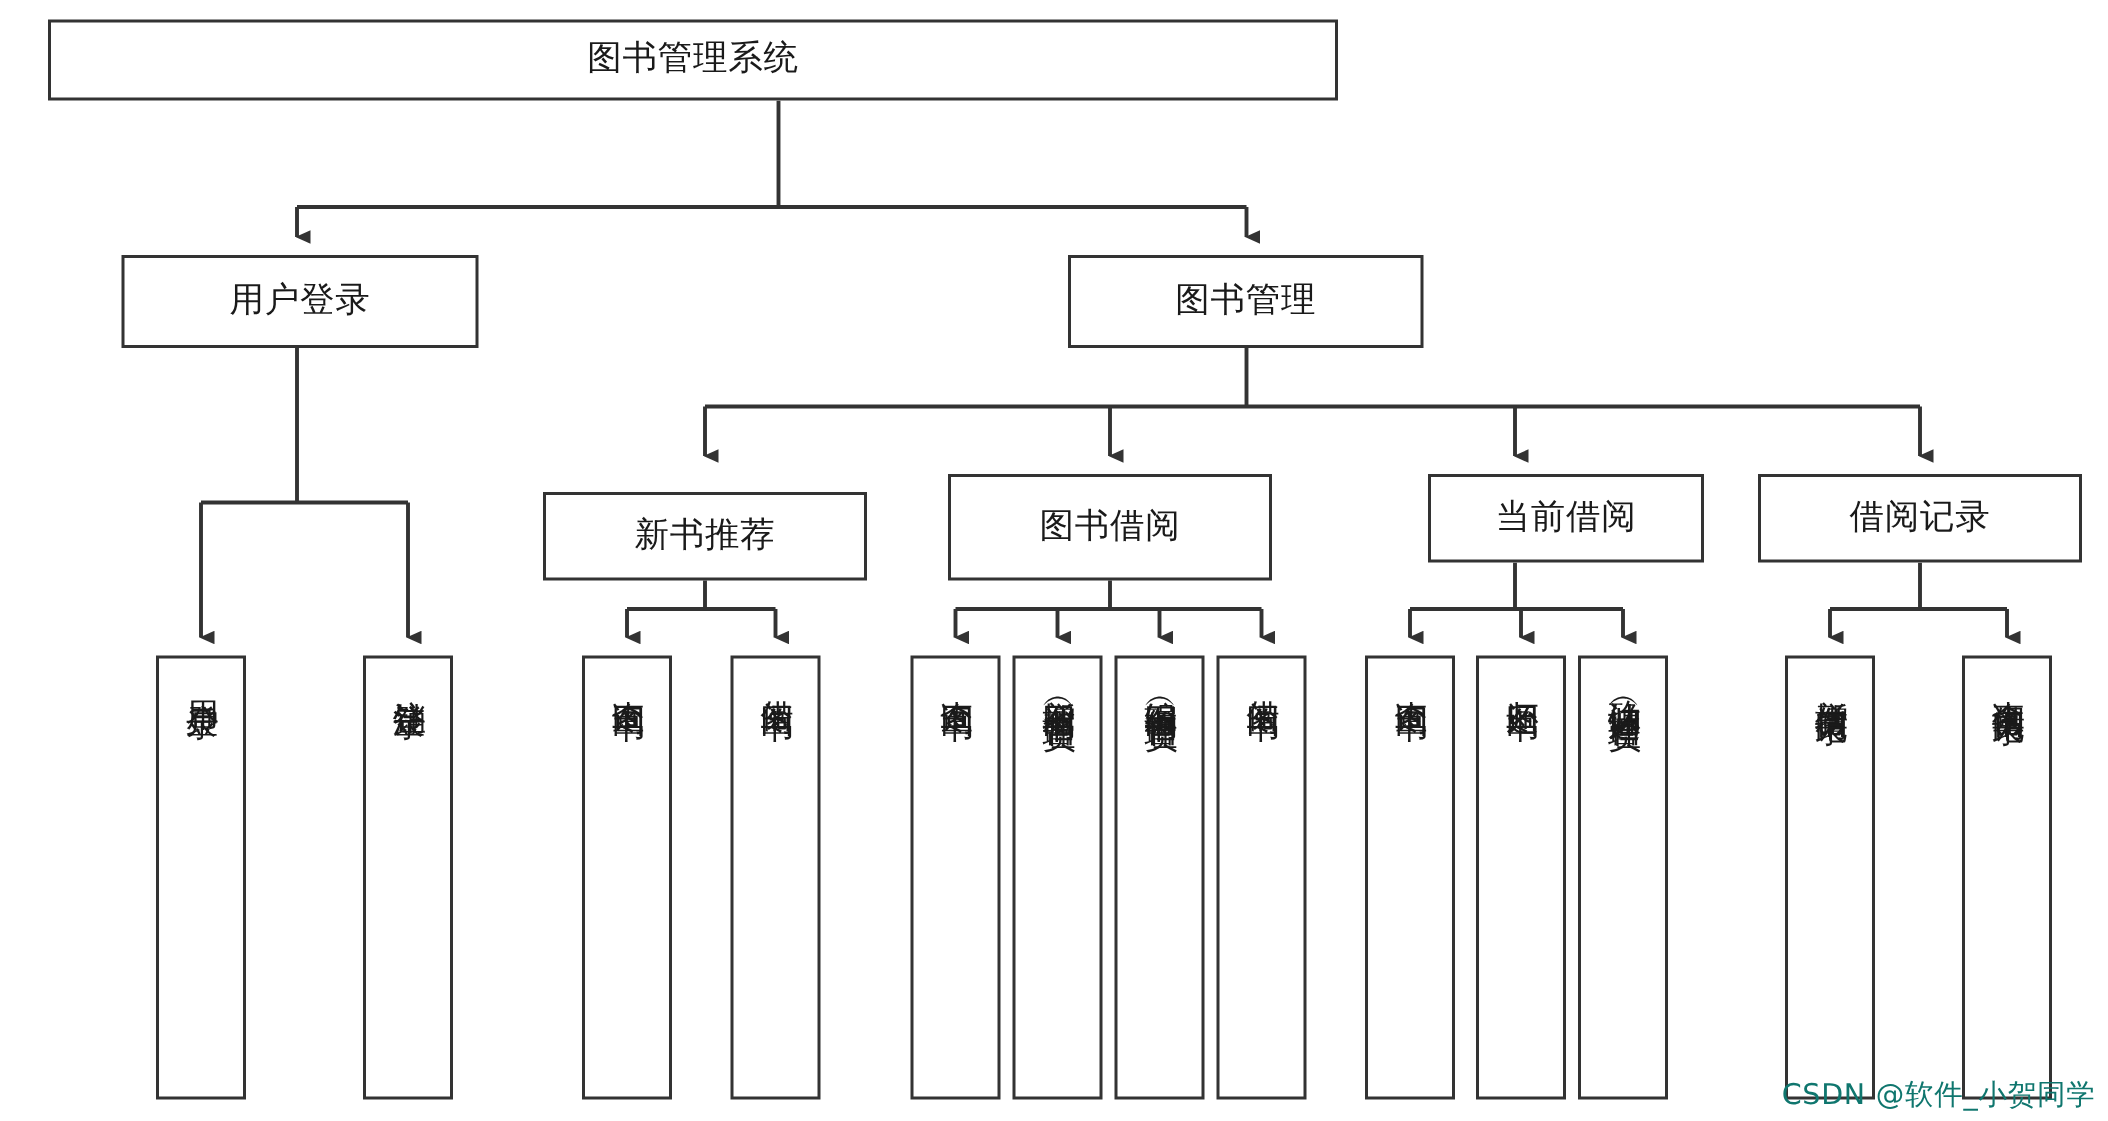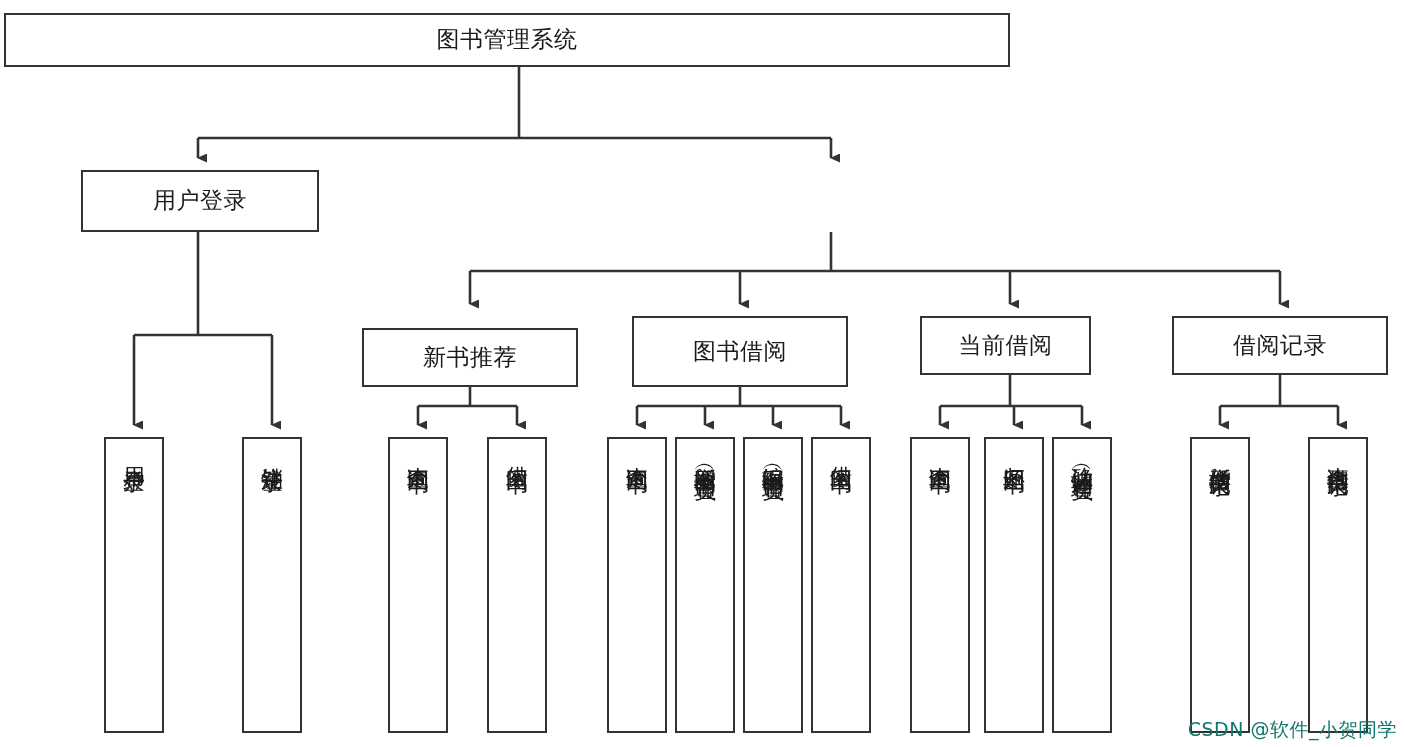--- a/index.html
+++ b/index.html
@@ -129,35 +129,38 @@
     </g>
 
     <g stroke="#333333" stroke-width="2.6" fill="none">
       <line x1="1280" y1="375" x2="1280" y2="406"></line>
       <line x1="1220" y1="406" x2="1338" y2="406"></line>
       <line x1="1220" y1="406" x2="1220" y2="425" marker-end="url(#arrowhead)"></line>
       <line x1="1338" y1="406" x2="1338" y2="425" marker-end="url(#arrowhead)"></line>
     </g>
   </svg>
 
-  <div class="node horizontal" style="left:4px; top:13px; width:1006px; height:54px;">
+  <div class="node horizontal" style="left:32px; top:13px; width:860px; height:54px;">
     <span class="node-label">图书管理系统</span>
   </div>
 
   <div class="node horizontal" style="left:81px; top:170px; width:238px; height:62px;">
     <span class="node-label">用户登录</span>
   </div>
+  <div class="node horizontal" style="left:712px; top:170px; width:237px; height:62px;">
+    <span class="node-label">图书管理</span>
+  </div>
 
   <div class="node horizontal" style="left:362px; top:328px; width:216px; height:59px;">
     <span class="node-label">新书推荐</span>
   </div>
   <div class="node horizontal" style="left:632px; top:316px; width:216px; height:71px;">
     <span class="node-label">图书借阅</span>
   </div>
-  <div class="node horizontal" style="left:920px; top:316px; width:171px; height:59px;">
+  <div class="node horizontal" style="left:952px; top:316px; width:184px; height:59px;">
     <span class="node-label">当前借阅</span>
   </div>
   <div class="node horizontal" style="left:1172px; top:316px; width:216px; height:59px;">
     <span class="node-label">借阅记录</span>
   </div>
 
   <div class="node vertical" style="left:104px; top:437px; width:60px; height:296px;">
     <span class="node-label">用户登录</span>
   </div>
   <div class="node vertical" style="left:242px; top:437px; width:60px; height:296px;">

